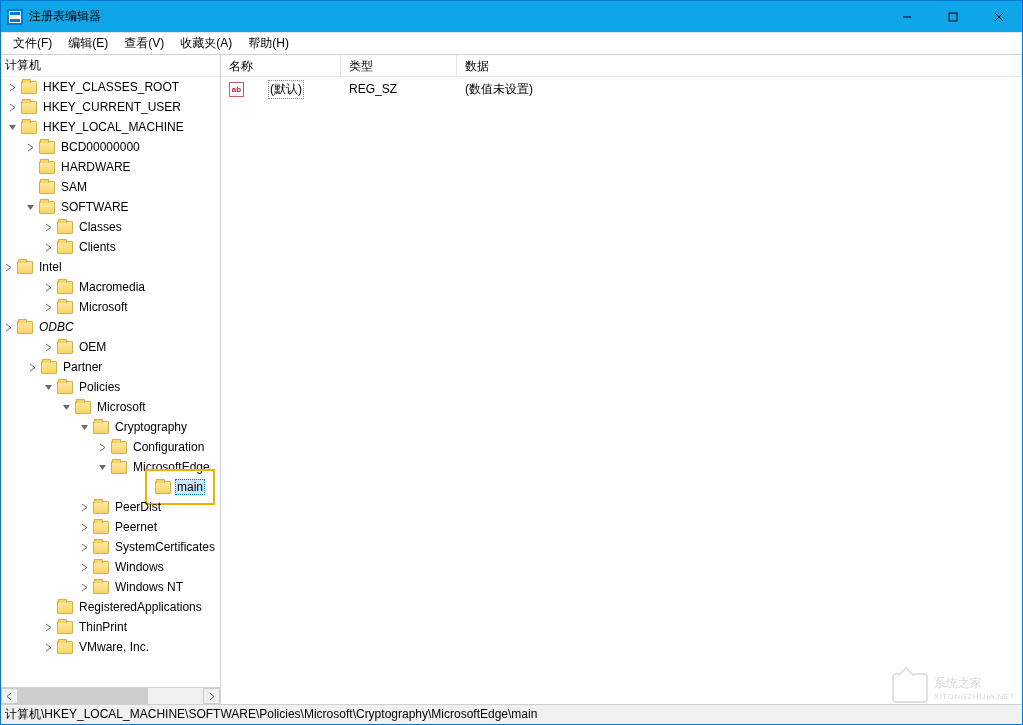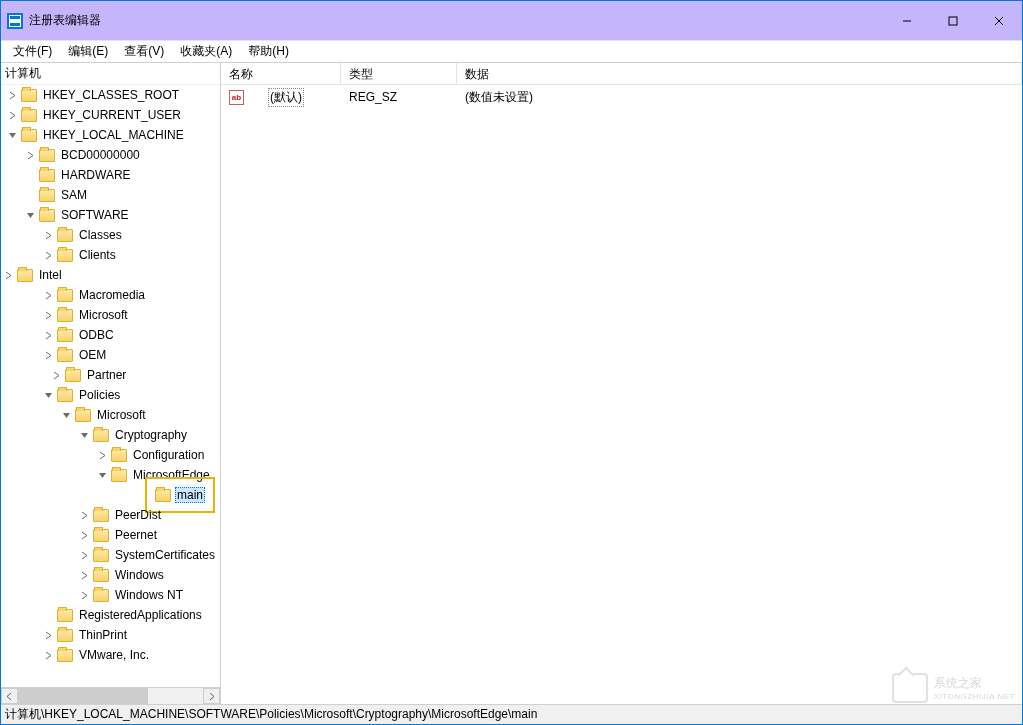--- a/index.html
+++ b/index.html
@@ -1,21 +1,21 @@
 <!DOCTYPE html>
 <html><head>
 <meta charset="utf-8">
 <style>
 * { box-sizing: border-box; margin: 0; padding: 0; font-family: "Microsoft YaHei", "SimSun", sans-serif; font-size: 12px; }
 html, body { width: 1023px; height: 725px; overflow: hidden; background: #fff; }
 
 .window { width: 100%; height: 100%; display: flex; flex-direction: column; border: 1px solid #0078d7; }
 
 
-.titlebar { height: 40px; display: flex; align-items: center; background: #c4b5fd; border-bottom: 1px solid #e5e5e5; }
+.titlebar { height: 32px; display: flex; align-items: center; background: #0ea5e9; border-bottom: 1px solid #e5e5e5; }
 .titlebar .app-icon { width: 16px; height: 16px; margin: 0 6px; background: #0078d7; display: inline-block; position: relative; }
 .titlebar .app-icon::before { content: ""; position: absolute; inset: 2px; background: #fff; }
 .titlebar .app-icon::after { content: ""; position: absolute; left: 3px; top: 3px; right: 3px; bottom: 3px; background: linear-gradient(#0078d7 0 33%, transparent 33% 66%, #0078d7 66% 100%); }
 .title-text { flex: 0 0 auto; }
 .title-spacer { flex: 1; }
 .win-btn { width: 46px; height: 28px; display: flex; align-items: center; justify-content: center; color: #000; }
 
 
 .menubar { height: 22px; display: flex; align-items: center; padding: 0 4px; gap: 0; border-bottom: 1px solid #d0d0d0; }
 .menubar .menu-item { padding: 2px 8px; }
@@ -214,39 +214,39 @@
             </div>
             <div class="tree-row" style="padding-left: 40px;">
               <span class="expander">
                 <svg viewBox="0 0 9 9">
                   <path d="M2 1 L7 4.5 L2 8" fill="none" stroke="currentColor" stroke-width="1"></path>
                 </svg>
               </span>
               <span class="folder-icon"></span>
               <span class="tree-label">Microsoft</span>
             </div>
-            <div class="tree-row" style="padding-left: 40px;">
+            <div class="tree-row" style=" font-style: italic;">
               <span class="expander">
                 <svg viewBox="0 0 9 9">
                   <path d="M2 1 L7 4.5 L2 8" fill="none" stroke="currentColor" stroke-width="1"></path>
                 </svg>
               </span>
               <span class="folder-icon"></span>
               <span class="tree-label">ODBC</span>
             </div>
             <div class="tree-row" style="padding-left: 40px;">
               <span class="expander">
                 <svg viewBox="0 0 9 9">
                   <path d="M2 1 L7 4.5 L2 8" fill="none" stroke="currentColor" stroke-width="1"></path>
                 </svg>
               </span>
               <span class="folder-icon"></span>
               <span class="tree-label">OEM</span>
             </div>
-            <div class="tree-row" style="padding-left: 32px; margin-left: 16px;">
+            <div class="tree-row" style="padding-left: 24px;">
               <span class="expander">
                 <svg viewBox="0 0 9 9">
                   <path d="M2 1 L7 4.5 L2 8" fill="none" stroke="currentColor" stroke-width="1"></path>
                 </svg>
               </span>
               <span class="folder-icon"></span>
               <span class="tree-label">Partner</span>
             </div>
             <div class="tree-row" style="padding-left: 40px;">
               <span class="expander">

